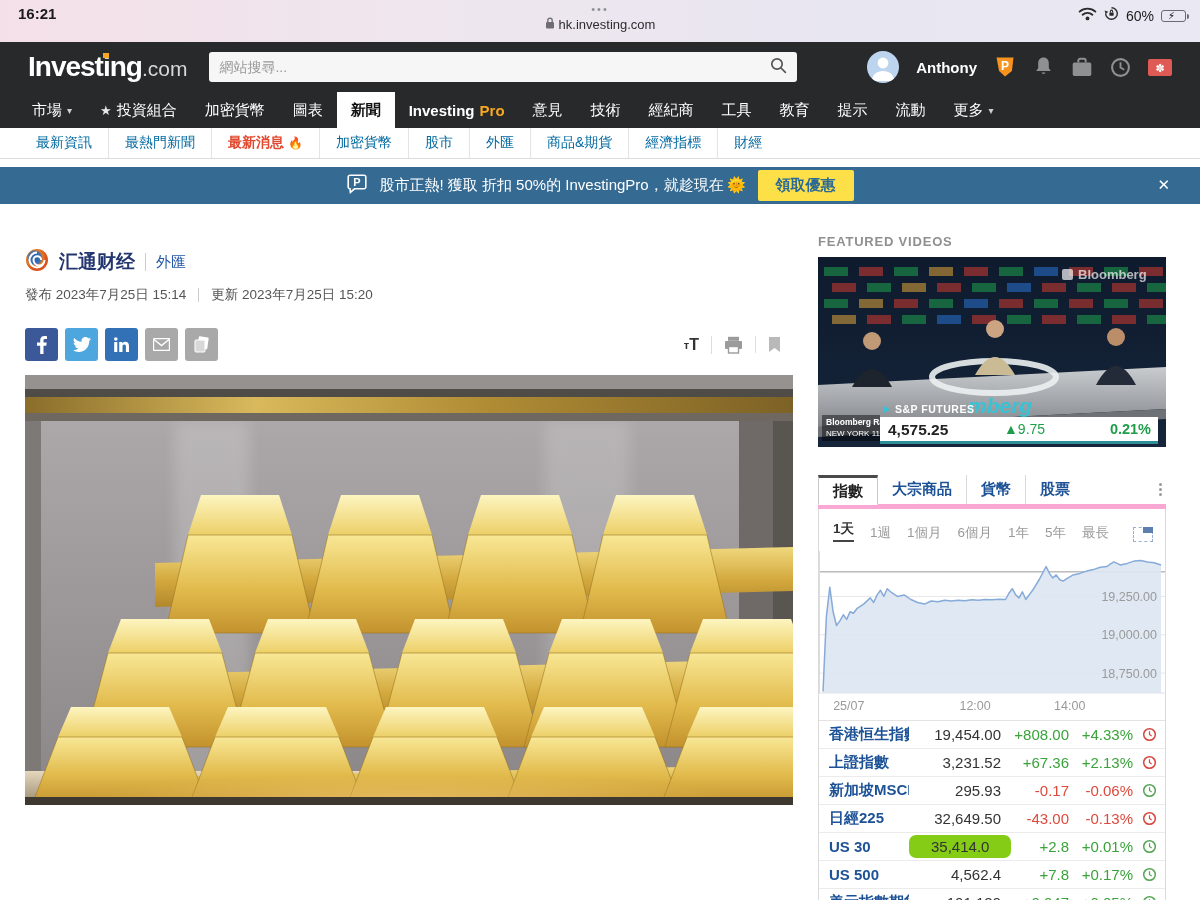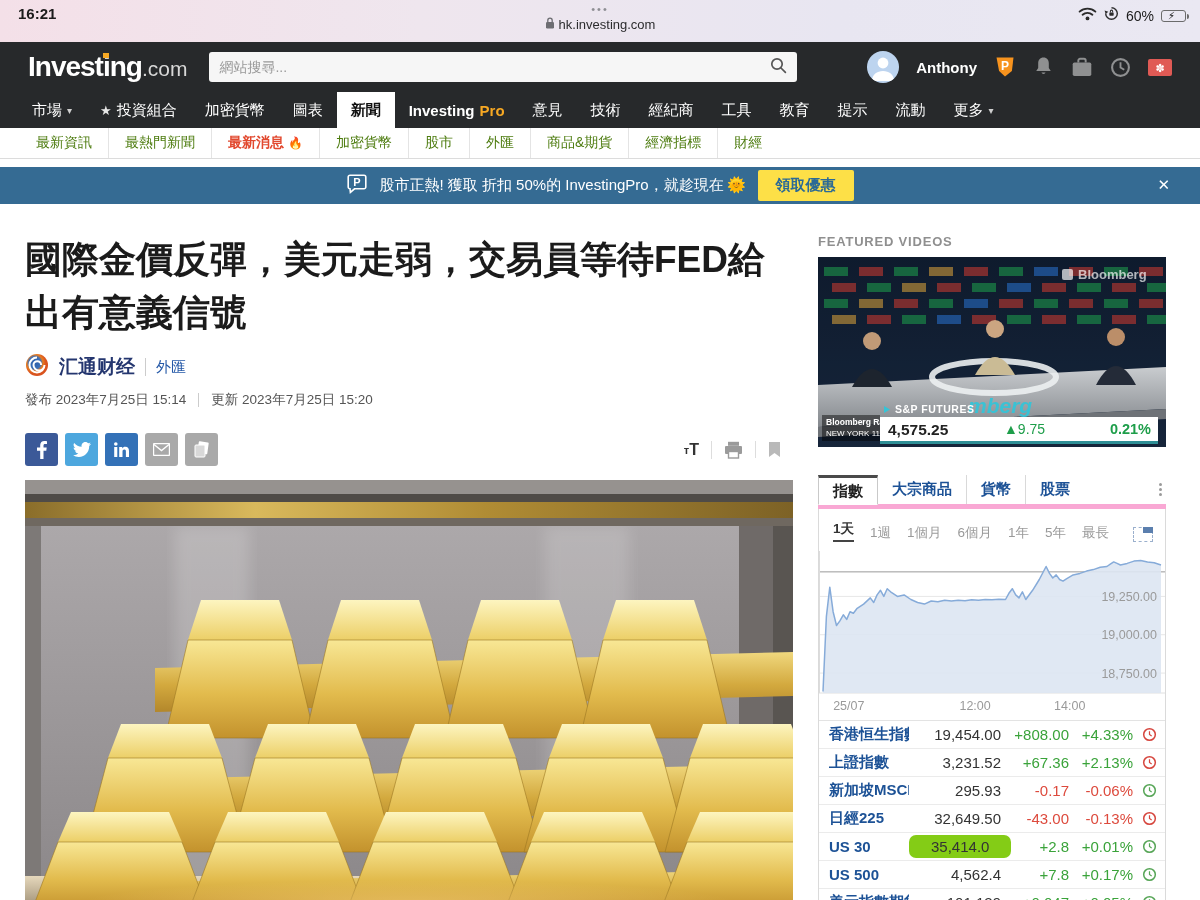--- a/index.html
+++ b/index.html
@@ -43,21 +43,21 @@
   .main-nav { height:36px; display:flex; align-items:stretch; padding:0 18px; }
   .nav-item { display:flex; align-items:center; gap:5px; padding:0 14px; color:#fff; font-size:15px; cursor:pointer; white-space:nowrap; }
   .nav-item .chev { font-size:10px; color:#cfcfcf; }
   .nav-item .star { color:#e8e8e8; font-size:13px; }
   .nav-item.active { background:#fff; color:#111; font-weight:700; }
   .nav-item .pro { color:#f7a823; font-weight:800; }
   .nav-item.brand span:first-child { font-weight:800; }
 
   
   .sub-nav { background:#fff; height:31px; display:flex; align-items:stretch; padding-left:20px; border-bottom:1px solid #dcdcdc; }
-  .sub-item { display:flex; align-items:center; gap:4px; padding:0 16px; font-size:14px; color:#4d7c0f; cursor:pointer; white-space:nowrap; }
+  .sub-item { display:flex; align-items:center; gap:4px; padding:0 16px; font-size:14px; color:#0369a1; cursor:pointer; white-space:nowrap; }
   .sub-item:not(:first-child) { border-left:1px solid #e4e4e4; }
   .sub-item.hot { color:#e2492f; font-weight:700; }
   .sub-item .flame { font-size:12px; }
 
   
   .promo { height:37px; margin-top:8px; background:#356b93; display:flex; align-items:center; justify-content:center; gap:11px; position:relative; color:#fff; font-size:15px; }
   .promo-close { position:absolute; right:30px; top:9px; color:#fff; font-size:15px; cursor:pointer; }
   .claim-btn { background:#fde047; color:#2b6a96; font-weight:700; font-size:15px; padding:6px 18px; border-radius:2px; border:none; cursor:pointer;
     font-family:"Liberation Sans","DejaVu Sans",sans-serif; }
 
@@ -296,21 +296,20 @@
     </svg>
   </span>
   <span><span>股市正熱! 獲取 折扣 50%的 InvestingPro，就趁現在</span> <span>🌞</span></span>
   <button class="claim-btn">領取優惠</button>
   <span class="promo-close">✕</span>
 </div>
 
 <div class="content">
 
   <div class="article-col">
-    <h1 class="page-title">國際金價反彈，美元走弱，交易員等待FED給出有意義信號</h1>
 
     <div class="source-row">
       <span>
         <svg width="24" height="24" viewBox="0 0 24 24">
           <defs>
               <radialGradient id="swirl" cx="40%" cy="40%">
                 <stop offset="0%" stop-color="#2a5ca8"></stop>
                 <stop offset="55%" stop-color="#3c70b8"></stop>
                 <stop offset="75%" stop-color="#e97c1e"></stop>
                 <stop offset="100%" stop-color="#d9531e"></stop>

